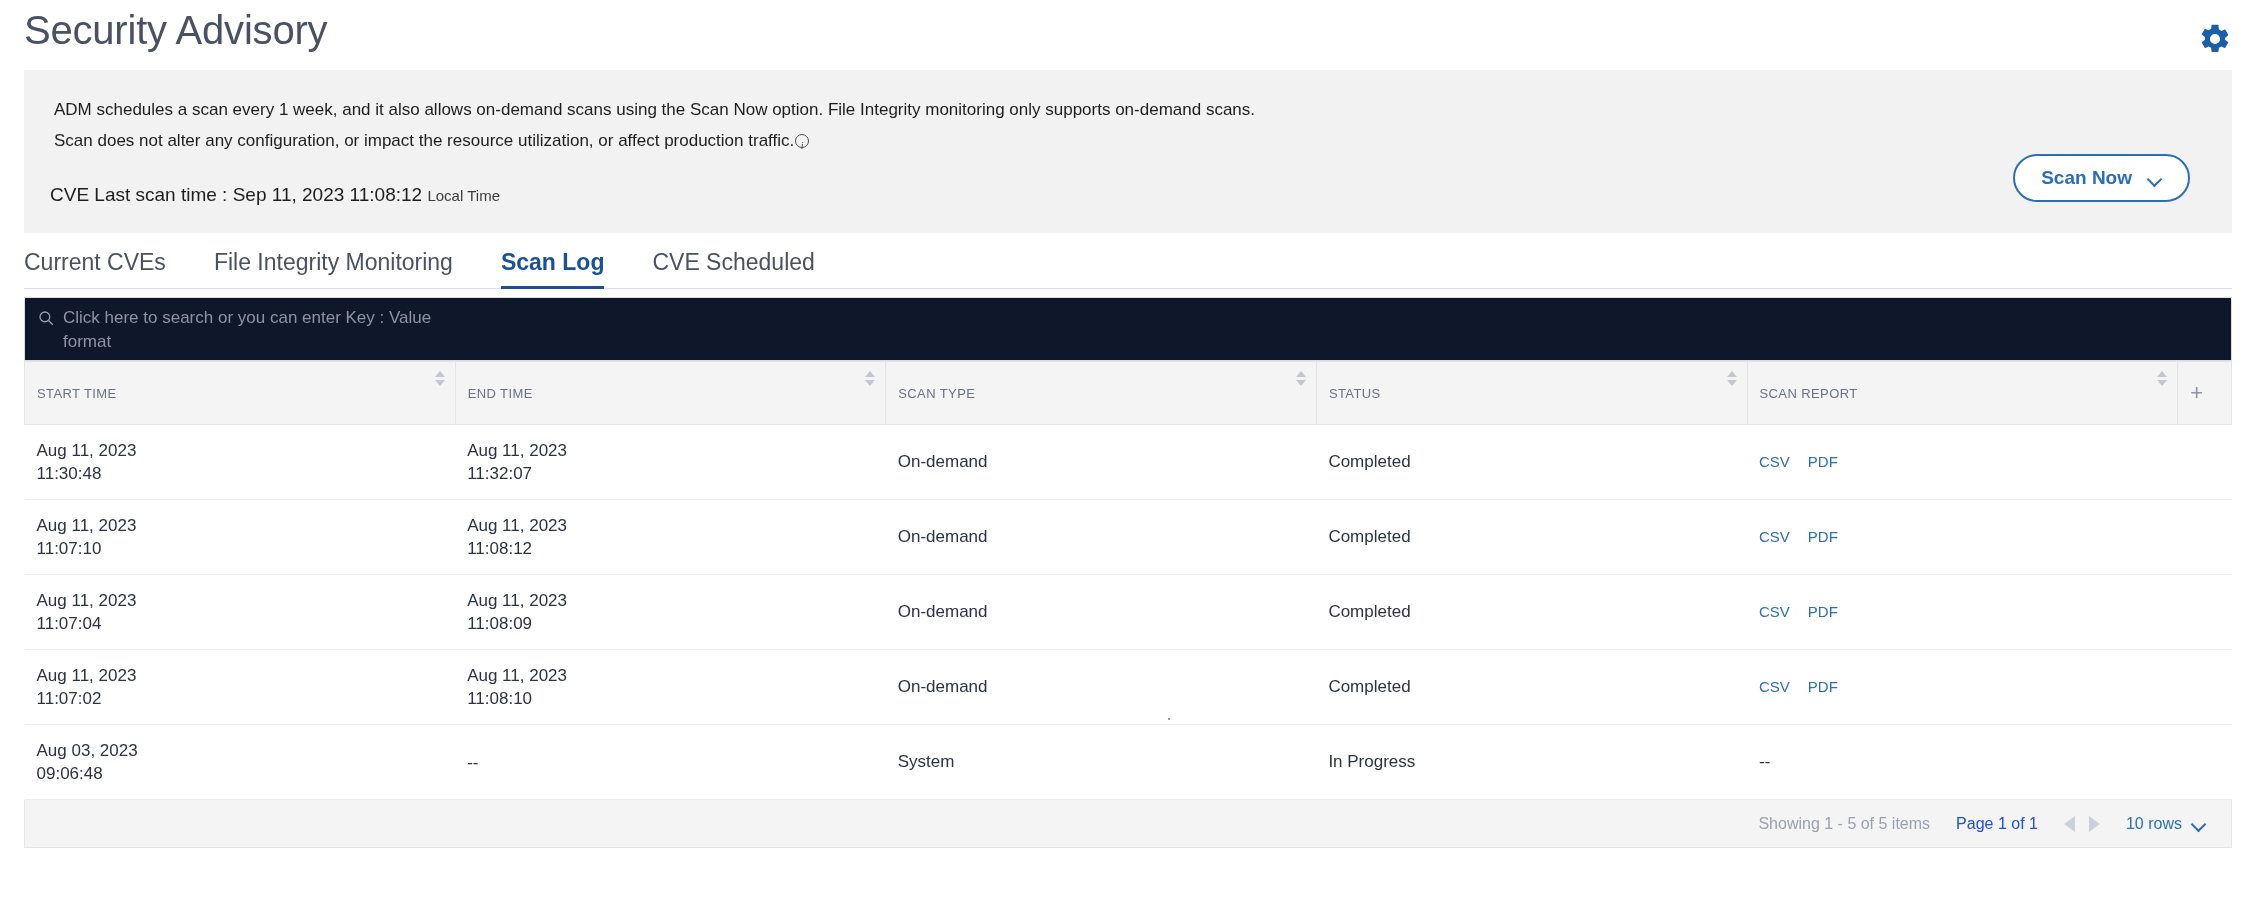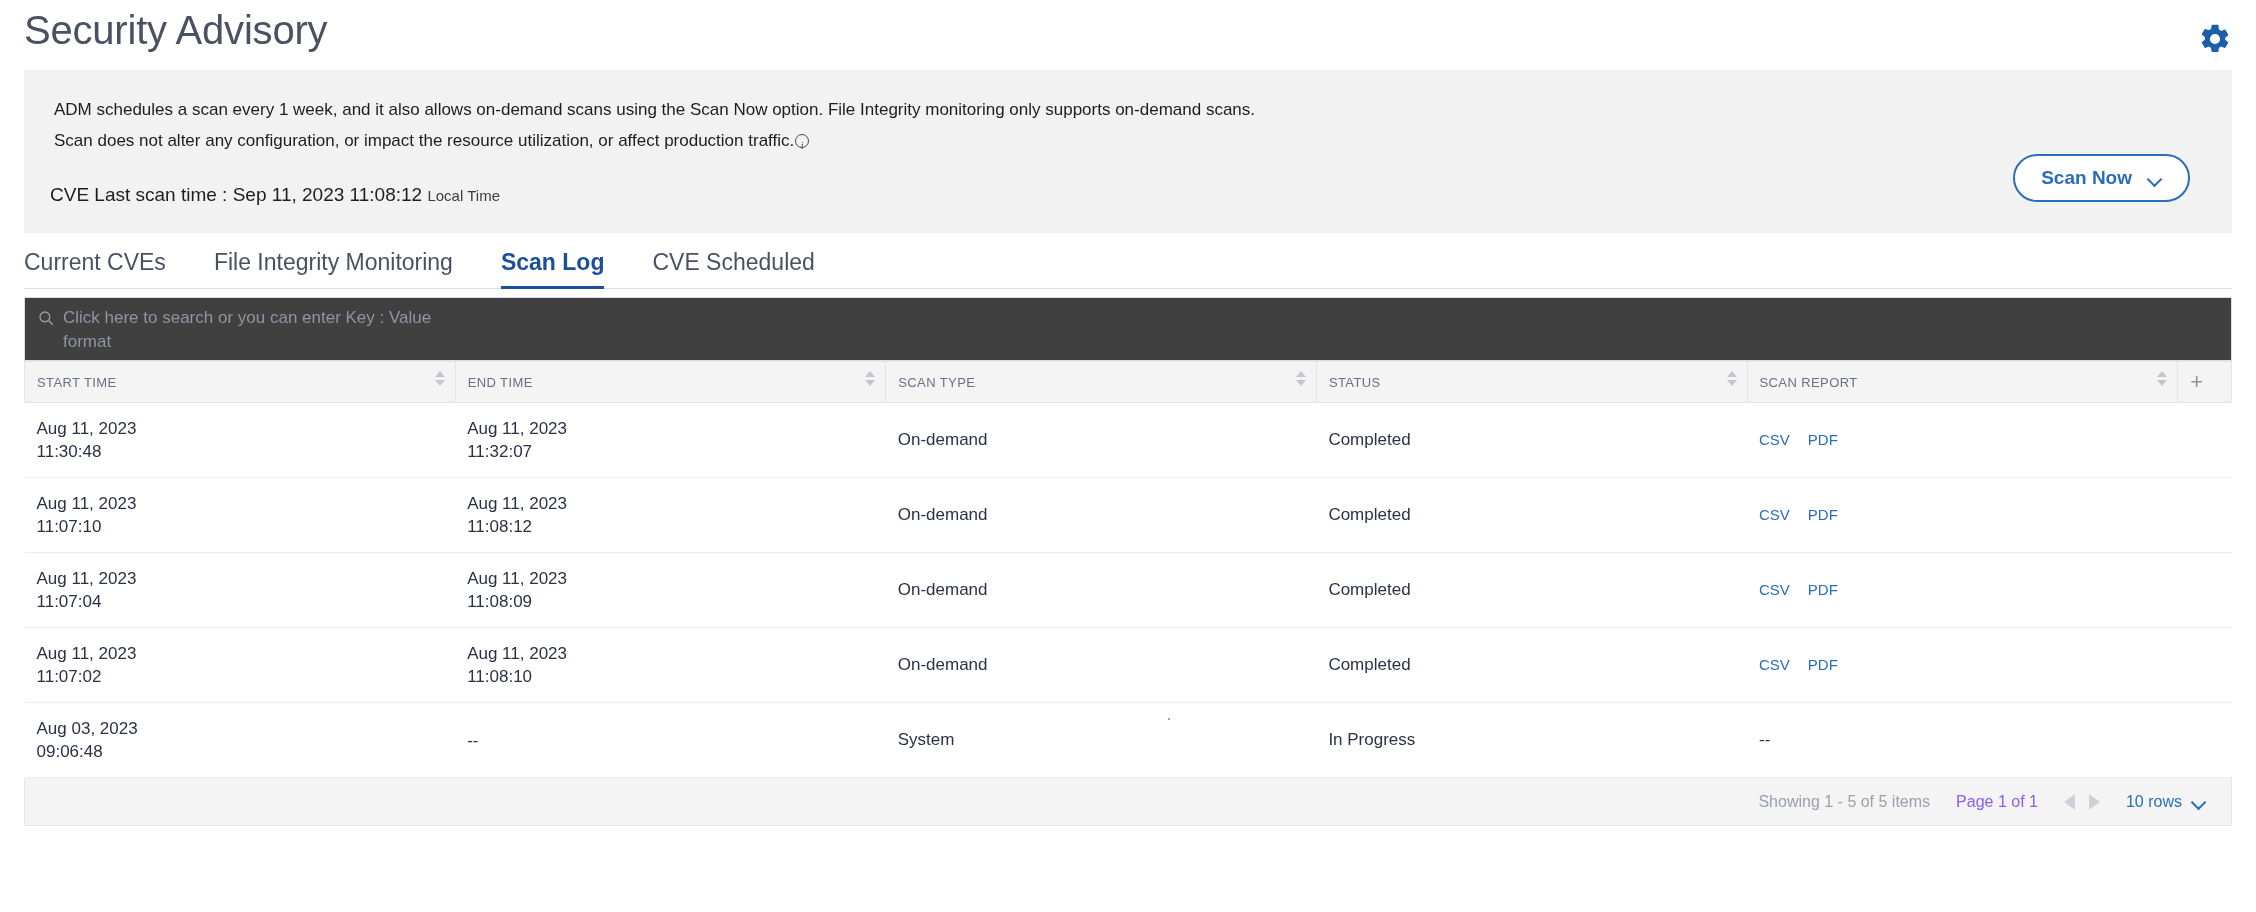--- a/index.html
+++ b/index.html
@@ -85,38 +85,38 @@
   .tab.active { color: #1a4f9c; font-weight: bold; text-align: center; }
   .tab.active::after {
     content: ""; position: absolute; left: 18px; right: 18px; bottom: -1px;
     height: 3px; background: #1a4f9c;
   }
 
   
   .searchbar {
     margin: 8px 24px 0 24px;
     border: 1px solid #dcdde0;
-    background: #404040;
+    background: #0f172a;
     display: flex; align-items: flex-start;
     padding: 8px 10px 6px 10px;
     min-height: 56px;
   }
   .search-ico { width: 18px; height: 18px; margin: 3px 8px 0 2px; flex: none; }
   .search-ph {
     font-size: 17px; color: #8f94a3; line-height: 24px;
     max-width: 400px;
   }
 
   
   table.grid { width: calc(100% - 48px); margin: 0 24px; border-collapse: collapse; table-layout: fixed; }
   table.grid thead th {
     background: #f4f4f5; border-top: 1px solid #e3e4e7; border-bottom: 1px solid #e3e4e7;
     font-size: 13px; font-weight: normal; color: #6a7185; letter-spacing: .4px;
     text-transform: uppercase; text-align: left;
-    padding: 9px 12px; height: 34px; position: relative;
+    padding: 20px 12px; height: 34px; position: relative;
     border-right: 1px solid #e3e4e7;
   }
   table.grid thead th:first-child { border-left: 1px solid #e3e4e7; }
   .sorter { position: absolute; right: 10px; top: 9px; width: 10px; height: 16px; }
   .sorter i {
     display: block; width: 0; height: 0; margin: 0 auto;
     border-left: 5px solid transparent; border-right: 5px solid transparent;
   }
   .sorter i.up { border-bottom: 6px solid #c3c6cf; margin-bottom: 3px; }
   .sorter i.dn { border-top: 6px solid #c3c6cf; }
@@ -134,21 +134,21 @@
   }
   .dim { color: #2b3245; }
 
   
   .tfoot {
     margin: 0 24px; background: #f4f4f5; border: 1px solid #e3e4e7; border-top: none;
     height: 48px; display: flex; align-items: center; justify-content: flex-end;
     gap: 26px; padding-right: 26px;
   }
   .showing { font-size: 16px; color: #9aa0ad; }
-  .pageinfo { font-size: 16px; color: #8b5cf6; }
+  .pageinfo { font-size: 16px; color: #1d4ed8; }
   .pageinfo b { font-weight: normal; }
   .arrows { display: flex; gap: 14px; align-items: center; }
   .arr { width: 0; height: 0; border-top: 8px solid transparent; border-bottom: 8px solid transparent; cursor: pointer; }
   .arr.left { border-right: 11px solid #ccd0d8; }
   .arr.right { border-left: 11px solid #ccd0d8; }
   .rows {
     font-size: 16px; color: #2a6ebb; display: inline-flex; align-items: center; gap: 10px; cursor: pointer;
   }
   .chev-sm { width: 13px; height: 8px; position: relative; display: inline-block; }
   .chev-sm::before {

